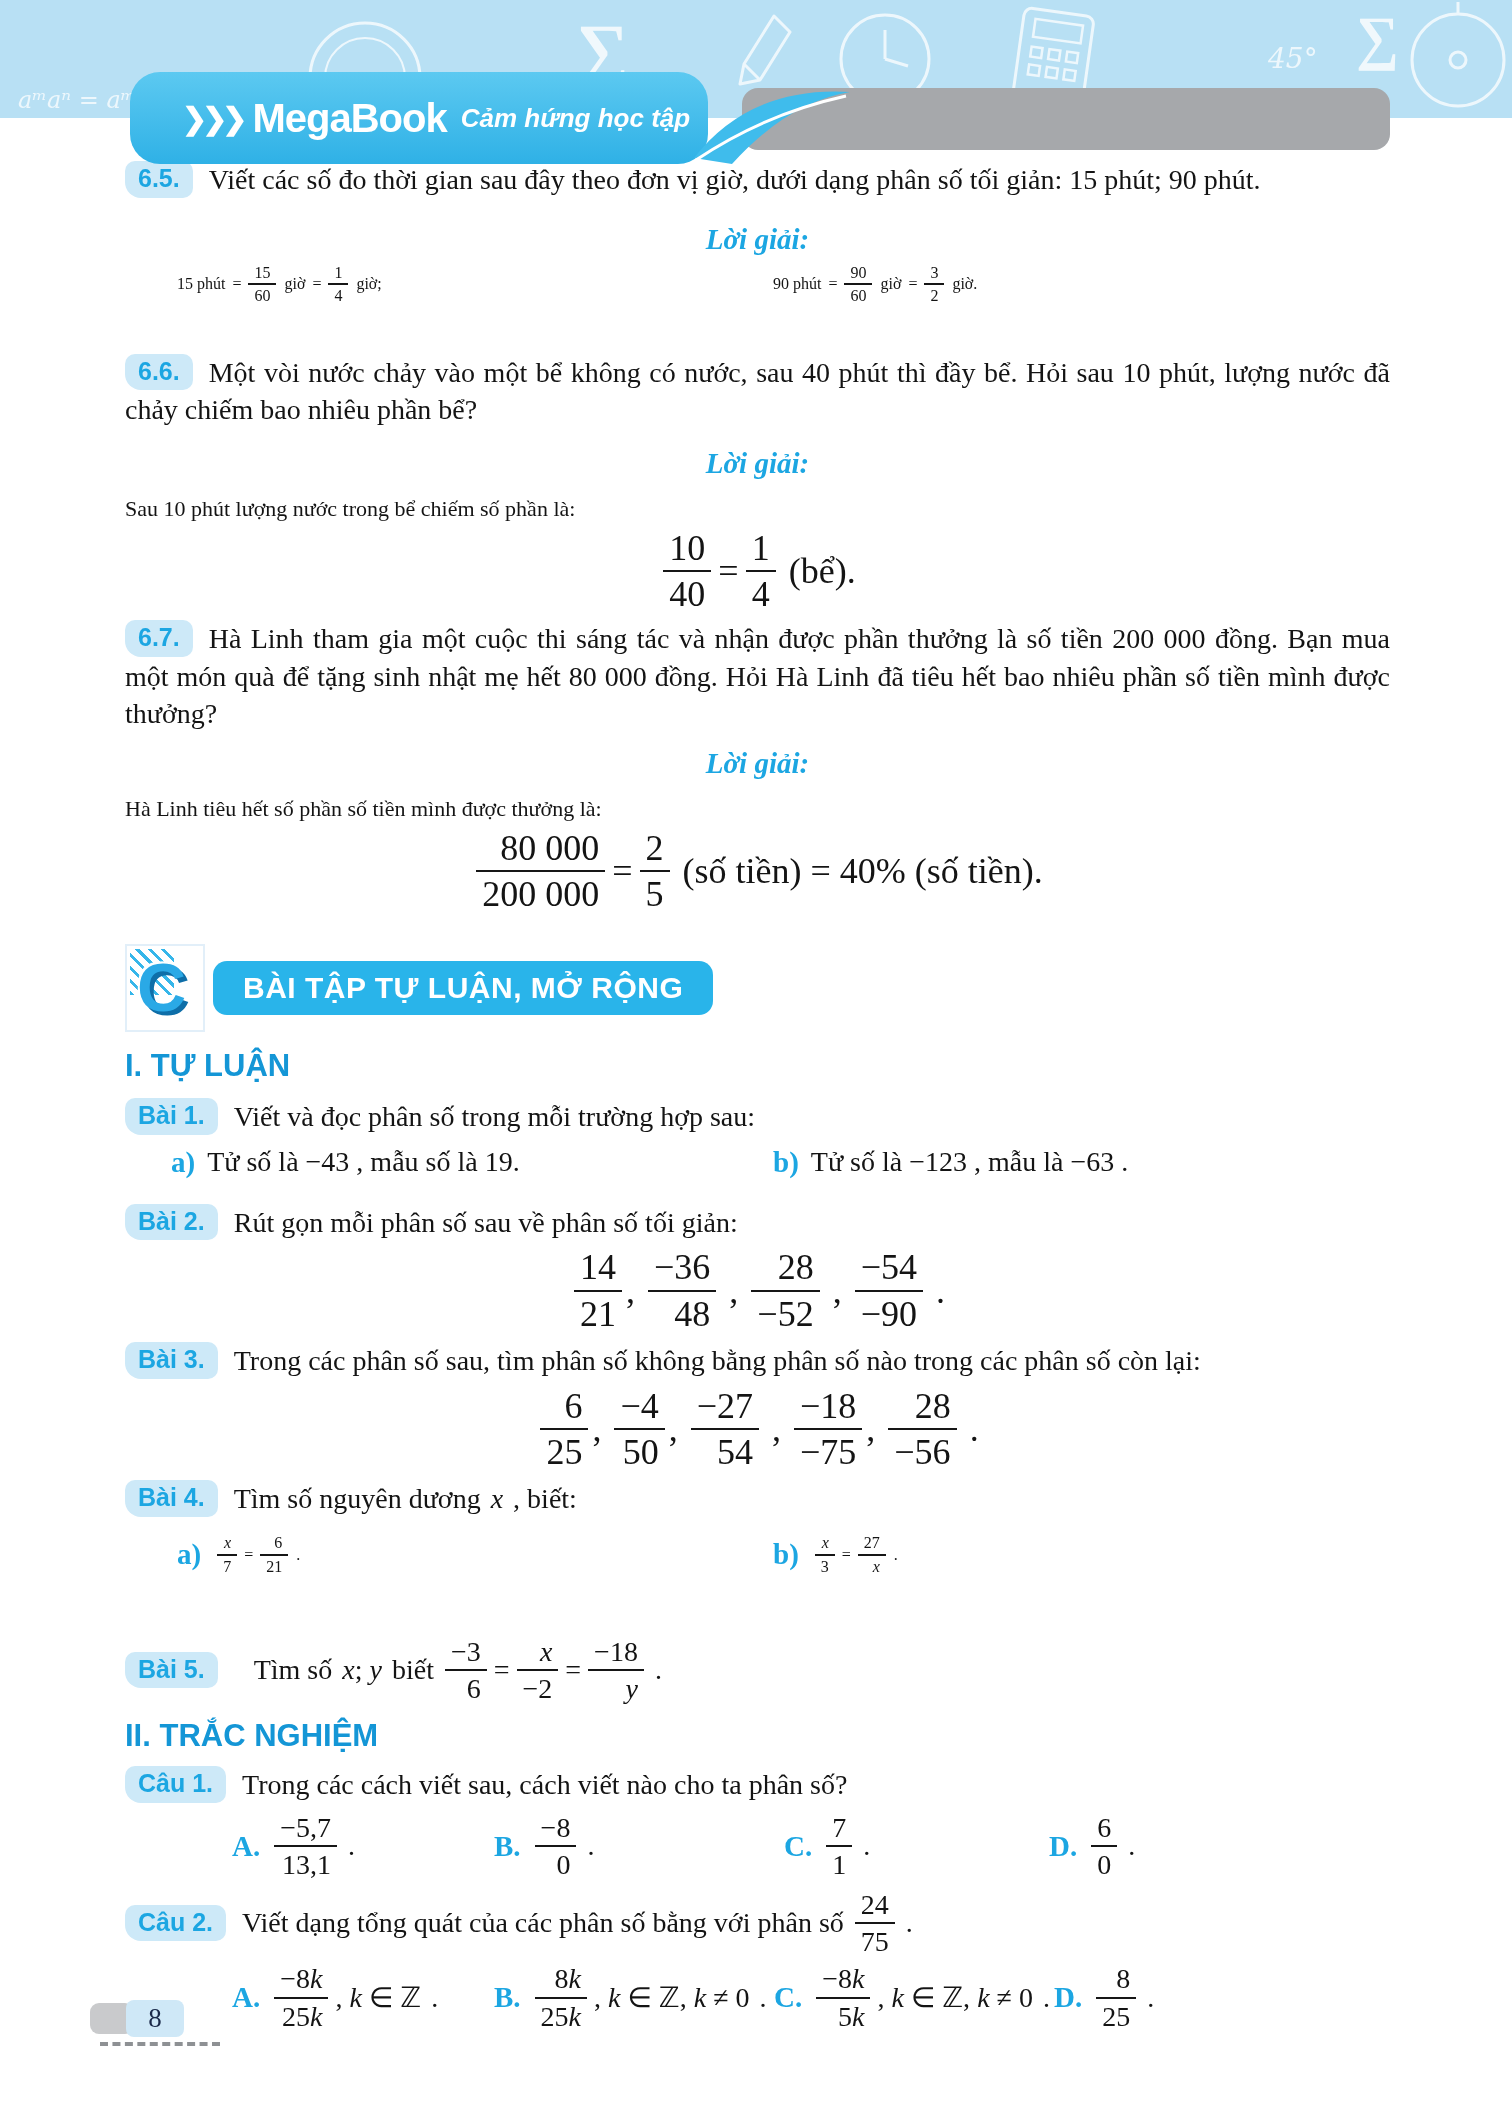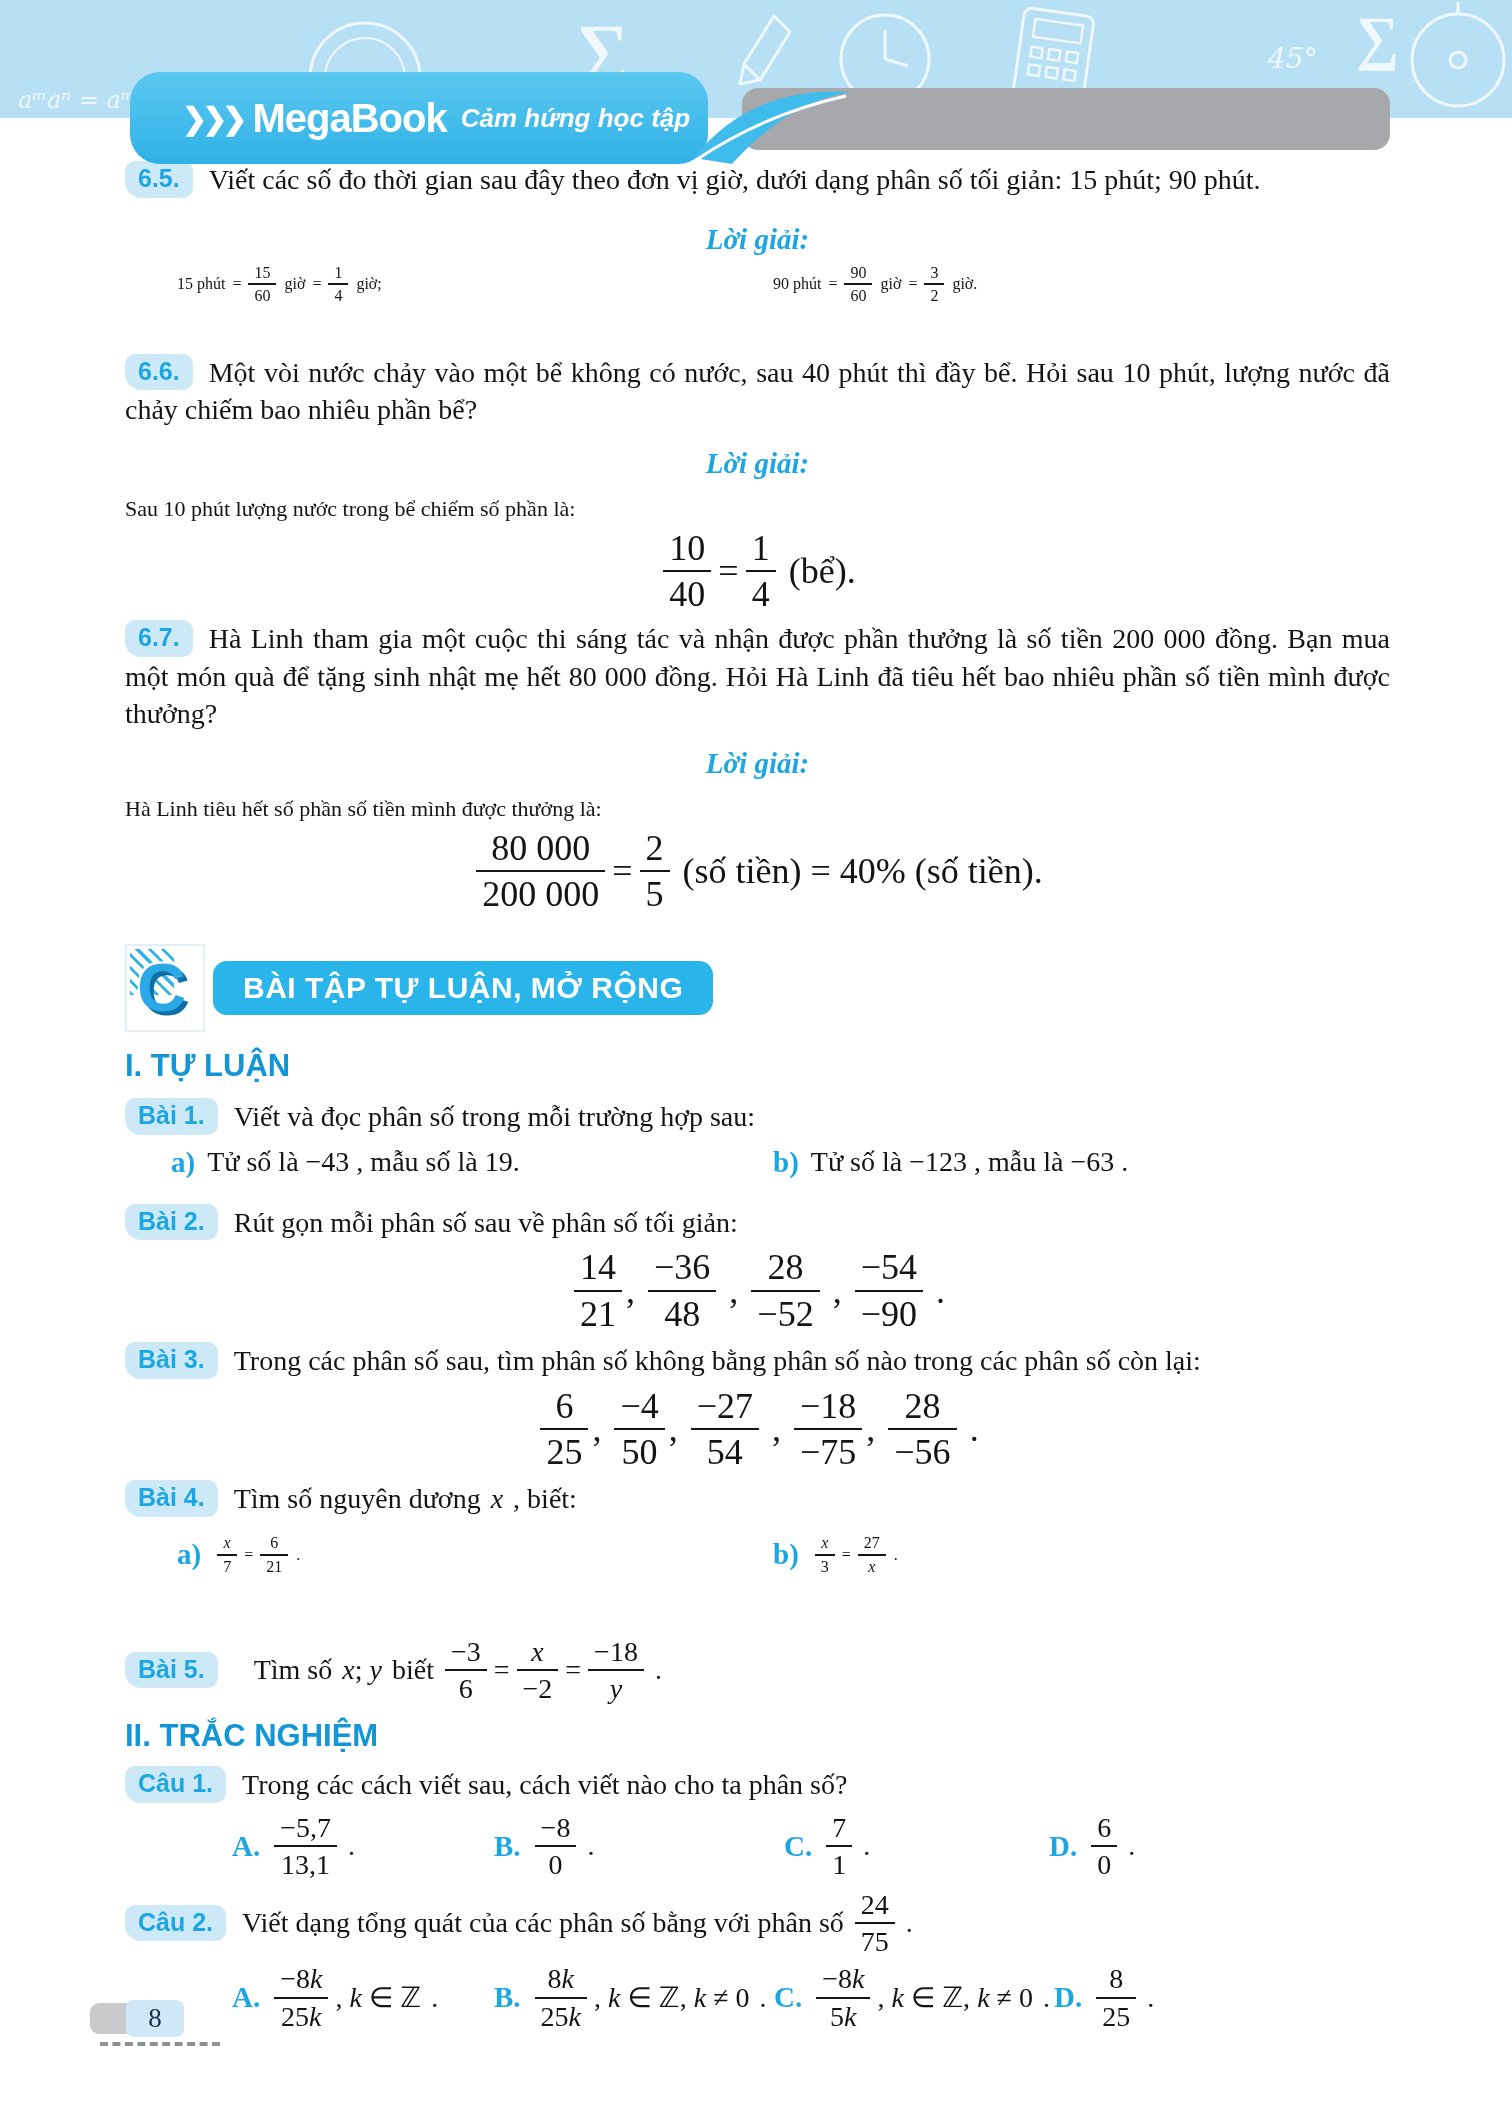--- a/index.html
+++ b/index.html
@@ -28,21 +28,21 @@
          font-family:"Liberation Sans",sans-serif;font-weight:bold;font-size:25px;
          padding:4px 13px 5px;border-radius:10px 10px 10px 16px;margin:0 16px 0 0;line-height:1.1;}
   .sol-label{clear:both;text-align:center;font-weight:bold;font-style:italic;font-size:29px;
              color:var(--c-accent,#1ca6e2);}
   .intro{font-size:22px;}
   .mrow{clear:both;display:flex;align-items:center;font-size:36px;}
   .mrow.center{justify-content:center;}
   .mexp{display:inline-flex;align-items:center;flex-wrap:nowrap;white-space:pre;}
   .two-col{position:relative;padding-left:52px;clear:both;}
   .two-col .col-b{position:absolute;left:648px;top:0;}
-  .frac{display:inline-flex;flex-direction:column;text-align:center;margin:0 4px;
+  .frac{display:inline-flex;flex-direction:column;text-align:right;margin:0 4px;
         vertical-align:middle;line-height:1.12;font-family:Liberation Serif, serif;}
   .fn{border-bottom:2px solid #161616;padding:0 6px 2px;}
   .fd{padding:2px 6px 0;}
   .mm{margin:0 3px;white-space:pre;}
   .mt{white-space:pre-wrap;}
   .sub-label{font-weight:bold;color:var(--c-accent,#1ca6e2);margin-right:12px;font-size:29px;}
 
   
   .section-c{display:flex;align-items:center;clear:both;}
   .c-emblem{position:relative;width:80px;height:88px;background:#fff;border:2px solid #e2eff9;

